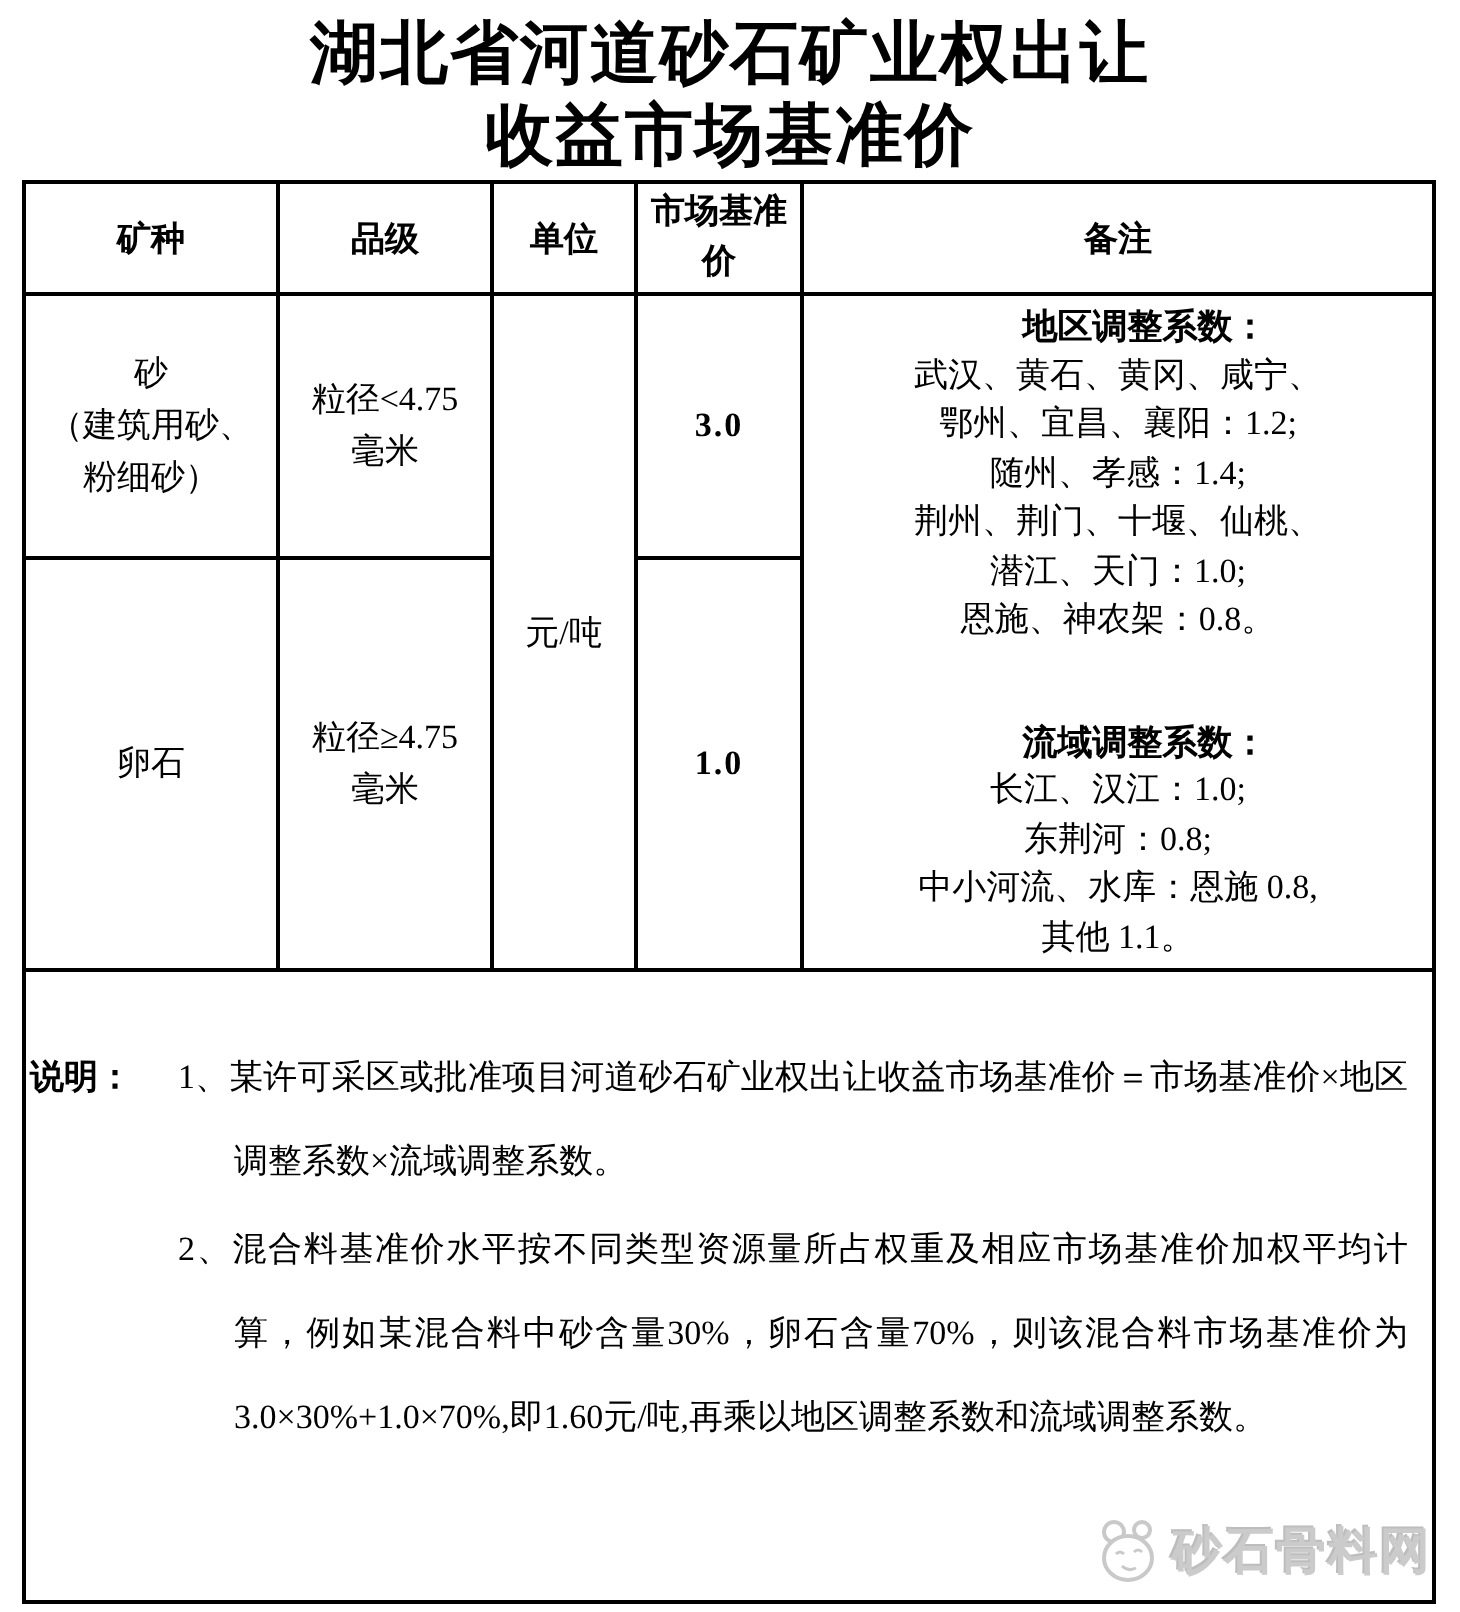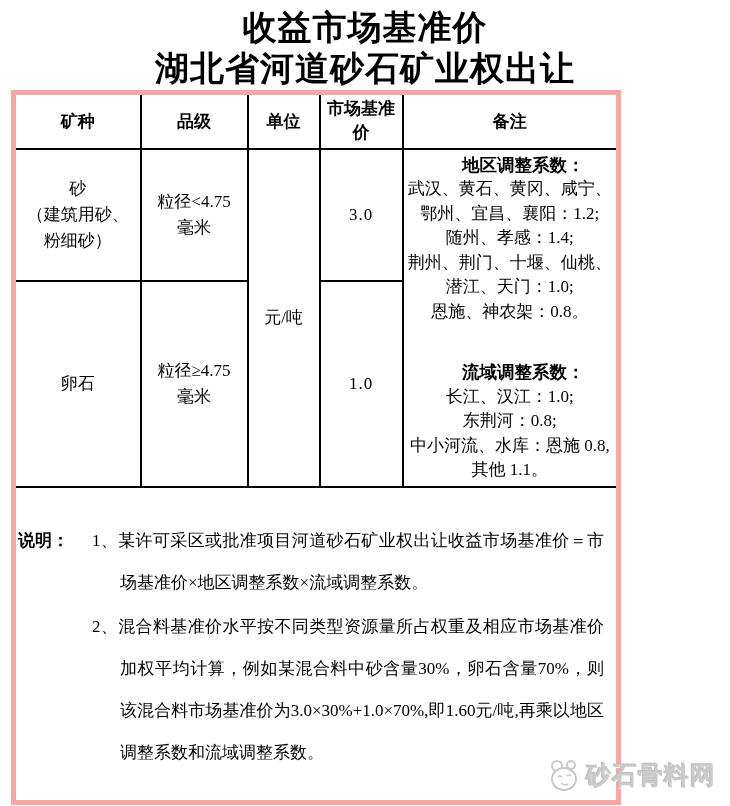--- a/index.html
+++ b/index.html
@@ -17,36 +17,36 @@
     text-align: center;
     font-size: 34px;
     font-weight: bold;
     line-height: 1.2;
     letter-spacing: 1px;
   }
   table.price-table {
     position: absolute;
     left: 11px;
     top: 90px;
-    width: 610px;
+    width: 707px;
     border-collapse: collapse;
     table-layout: fixed;
-    border: 5px solid #fca5a5;
+    border: 2px solid #fca5a5;
   }
   .price-table th, .price-table td {
     border: 2px solid #000;
     text-align: center;
     vertical-align: middle;
     font-size: 17px;
   }
   .price-table th { font-weight: bold; padding: 0 2px; }
   .th-price { padding: 0 5px !important; line-height: 1.45; }
   .cell-mineral, .cell-grade { line-height: 26px; }
   .cell-unit { font-size: 17px; }
-  .cell-price { font-weight: normal; font-size: 18px; letter-spacing: 1px; }
+  .cell-price { font-weight: bold; font-size: 18px; letter-spacing: 1px; }
   .grade-bold { font-weight: normal; margin-top: 28px; }
   .cell-remarks { line-height: 24.5px; font-size: 17px; }
   .remarks-title { font-weight: bold; font-size: 17.5px; padding-left: 27px; }
   .basin-block { margin-top: 36px; }
   .cell-notes {
     vertical-align: top !important;
     text-align: left !important;
     font-size: 18px;
   }
   .notes {
@@ -83,22 +83,22 @@
     color: #cbcbcb;
     text-shadow: -1px -1px 0 #bdbdbd, 1px 1px 0 #ffffff;
     letter-spacing: 1px;
   }
   .mascot { width: 32px; height: 34px; }
 </style>
 </head>
 <body>
 
 <div class="page-title">
+  <div>湖北省河道砂石矿业权出让</div>
   <div>收益市场基准价</div>
-  <div>湖北省河道砂石矿业权出让</div>
 </div>
 
 <table class="price-table">
   <colgroup>
     <col style="width:127px">
     <col style="width:107px">
     <col style="width:72px">
     <col style="width:83px">
     <col>
   </colgroup>

